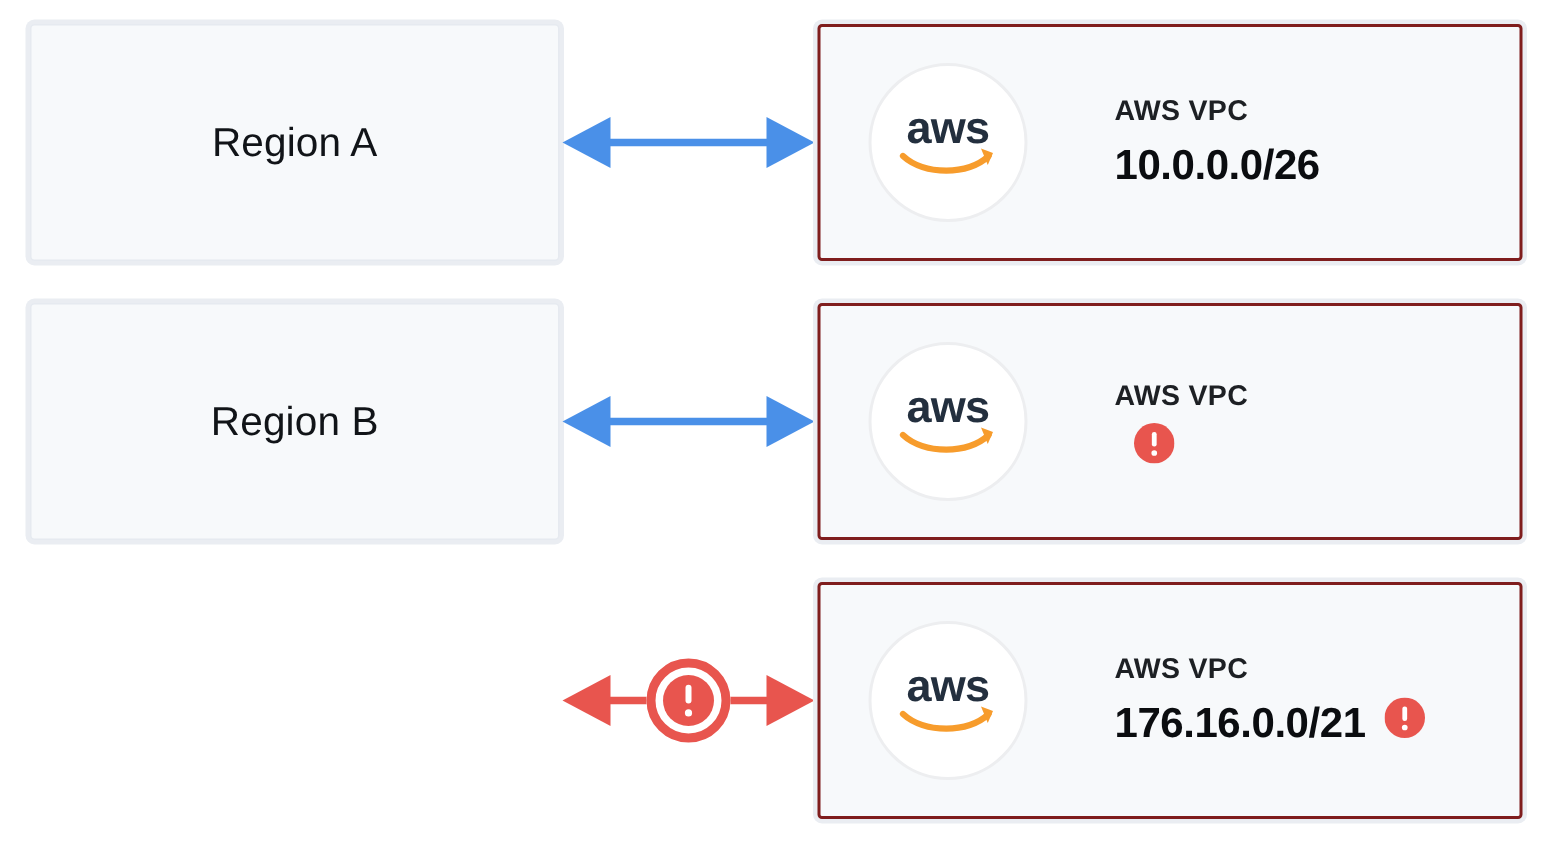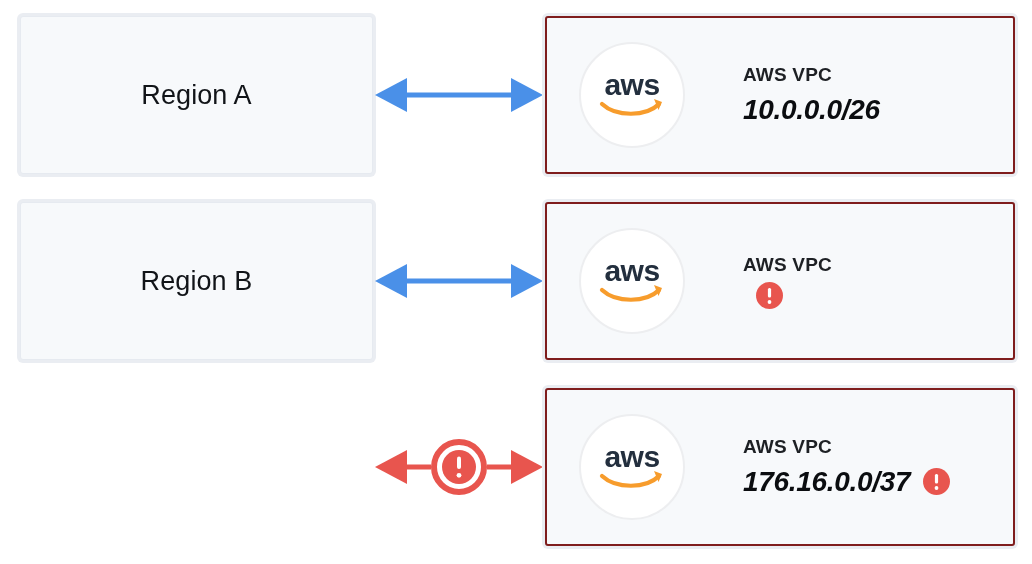--- a/index.html
+++ b/index.html
@@ -109,23 +109,22 @@
   }
   .vpc-title {
     font-size: 19px;
     font-weight: 700;
     color: #1d2024;
     line-height: 1.25;
     letter-spacing: 0.2px;
   }
   .vpc-cidr-line {
     display: flex;
-    align-items: center;
+    align-items: flex-start;
     margin-top: 6px;
-    font-style: italic;
   }
   .vpc-cidr {
     font-size: 28px;
     font-weight: 700;
     color: #0b0d10;
     line-height: 1.2;
     letter-spacing: -0.3px;
   }
 
   
@@ -235,21 +234,21 @@
       <div class="aws-badge">
         <svg width="72" height="52" viewBox="0 0 72 52">
           <text x="36" y="26" text-anchor="middle" font-family="'Liberation Sans', sans-serif" font-size="30" font-weight="700" fill="#232f3e" letter-spacing="-0.5">aws</text>
           <path d="M6 35 C 20 48, 50 48, 63 35" stroke="#f79c2c" stroke-width="4.2" fill="none" stroke-linecap="round"></path>
           <path d="M58 30 L66 33 L62.5 41 Z" fill="#f79c2c"></path>
         </svg>
       </div>
       <div class="vpc-text">
         <span class="vpc-title">AWS VPC</span>
         <div class="vpc-cidr-line">
-          <span class="vpc-cidr">176.16.0.0/37</span>
+          <span class="vpc-cidr">176.16.0.0/21</span>
           <span class="alert-badge">
             <svg width="27" height="27" viewBox="0 0 27 27">
               <circle cx="13.5" cy="13.5" r="13.5" fill="#e8554e"></circle>
               <rect x="11.9" y="6" width="3.2" height="9.6" rx="1.5" fill="#ffffff"></rect>
               <circle cx="13.5" cy="20" r="1.9" fill="#ffffff"></circle>
             </svg>
           </span>
         </div>
       </div>
     </div>

